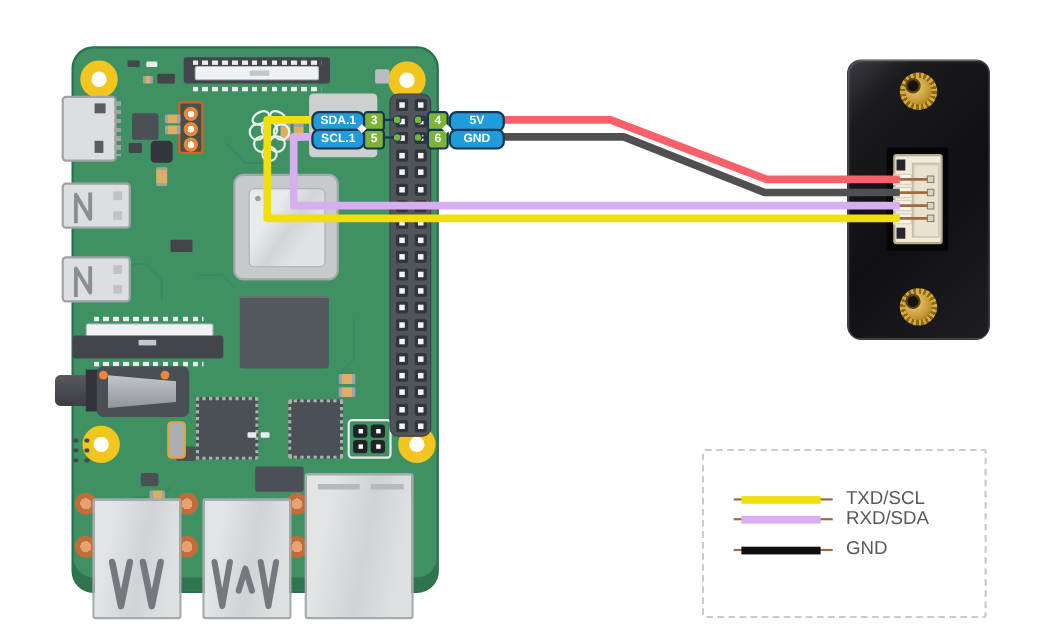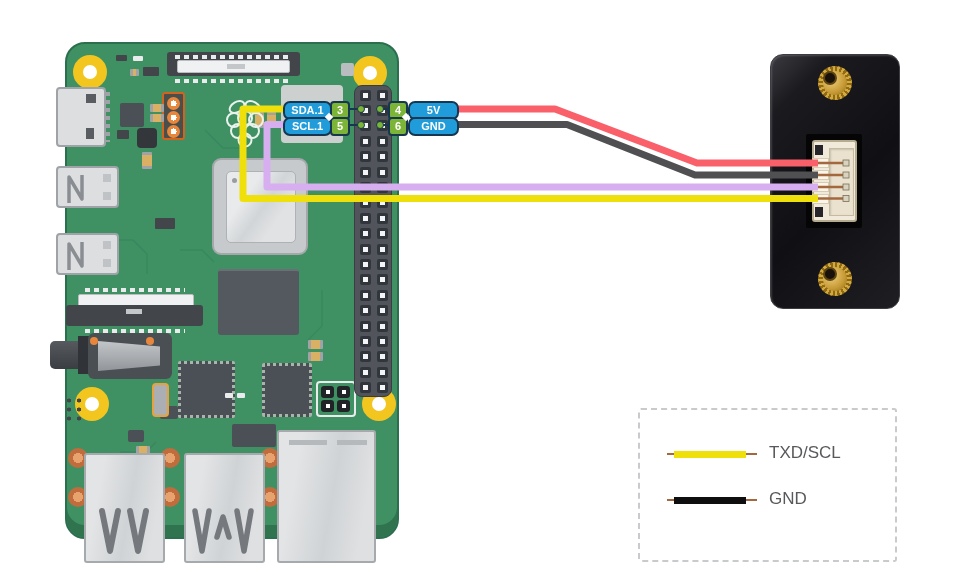--- a/index.html
+++ b/index.html
@@ -337,20 +337,25 @@
 
   <div class="sparkle" style="left:326px;top:113.5px;"></div>
   <div class="sparkle" style="left:403px;top:113.5px;"></div>
 
   <div class="abs legend">
     <div class="lrow" style="top:36px;">
       <div class="lline" style="background: rgb(163, 104, 62);"></div>
       <div class="lbar" style="background: rgb(239, 224, 12);"></div>
       <div class="ltext">TXD/SCL</div>
     </div>
+    <div class="lrow" style="top:54px;">
+      <div class="lline" style="background: rgb(163, 104, 62);"></div>
+      <div class="lbar" style="background: rgb(215, 174, 240);"></div>
+      <div class="ltext">RXD/SDA</div>
+    </div>
     <div class="lrow" style="top:82px;">
       <div class="lline" style="background: rgb(163, 104, 62);"></div>
       <div class="lbar" style="background: rgb(14, 14, 14);"></div>
       <div class="ltext">GND</div>
     </div>
   </div>
 
 </div>
 
 </body></html>

